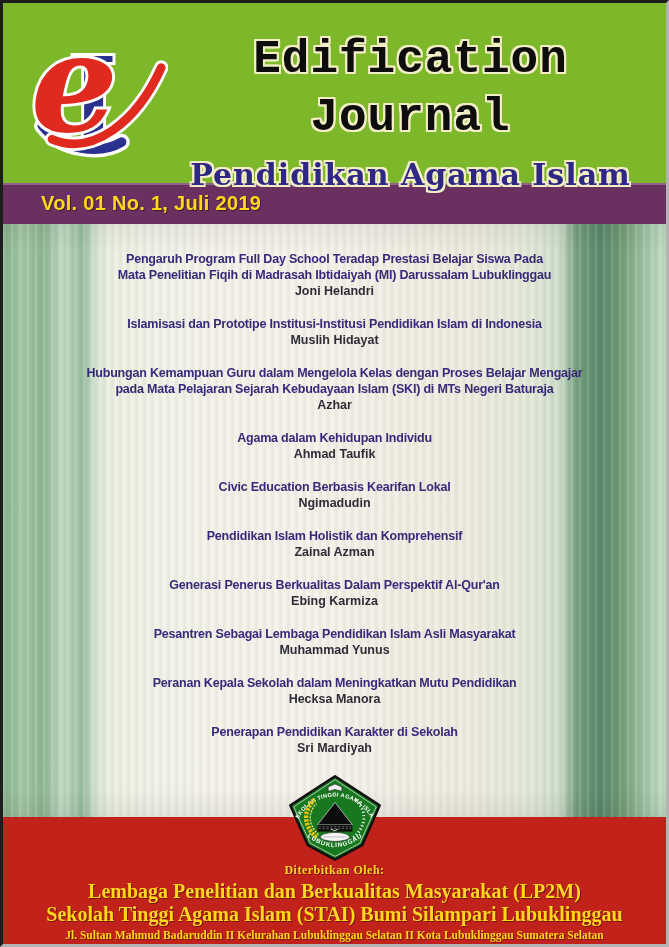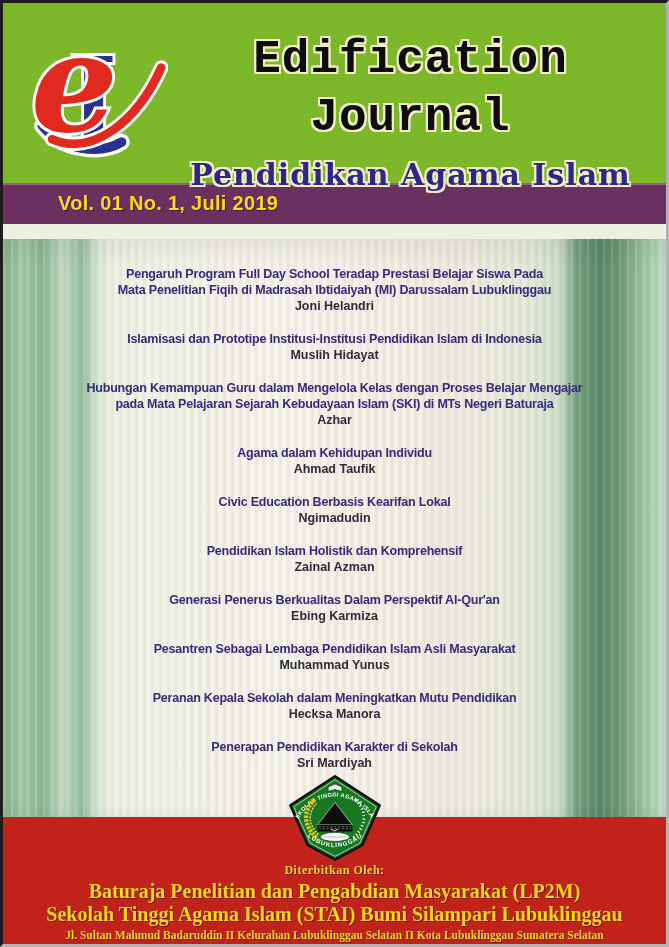--- a/index.html
+++ b/index.html
@@ -50,21 +50,21 @@
       0 -2px 0 #f3eec6, 0 2px 0 #f3eec6, -2px 0 0 #f3eec6, 2px 0 0 #f3eec6;
     line-height:40px;
   }
 
   
   .volbar {
     height:41px;
     background:#6a3160;
     box-shadow:inset 0 2px 0 rgba(255,255,255,.25);
     display:flex; align-items:center;
-    padding-left:55px;
+    padding-left:38px;
   }
   .vol-label {
     color:#ffd71c;
     font-weight:bold;
     font-size:20px;
     letter-spacing:.3px;
     text-shadow:1px 1px 0 rgba(0,0,0,.45);
   }
 
   
@@ -76,21 +76,21 @@
       linear-gradient(180deg, rgba(0,0,0,.05) 0, rgba(0,0,0,0) 5%, rgba(0,0,0,0) 95%, rgba(0,0,0,.06) 100%),
       repeating-linear-gradient(90deg, rgba(255,255,255,.20) 0px, rgba(255,255,255,0) 3px, rgba(70,100,70,.07) 5px, rgba(255,255,255,0) 8px),
       linear-gradient(90deg,
         #85b189 0%, #a5c7a7 3%, #8cb591 6%, #c2d9c2 9%, #98bd9d 12%,
         #d6e4d2 14%, #ecefe1 16%, #f2f1e7 22%, #f4f2ea 45%, #eeeadf 70%,
         #e2e8d8 80%, #ccdcc8 84%, #769f7d 86.5%, #57876a 90%, #6e9873 93%,
         #96bb9a 96%, #b3d2b6 98.5%, #c4dcc6 100%);
   }
   .articles {
     width:590px;
-    margin:15px auto;
+    margin:0 auto;
     padding-top:27px;
     text-align:center;
   }
   .article { margin-bottom:17px; }
   .article-title {
     font-size:12.5px;
     font-weight:bold;
     letter-spacing:-.2px;
     color:#38297a;
     line-height:16px;
@@ -236,18 +236,18 @@
       <path d="M 38,63.5 H 62" stroke="#9a9a9a" stroke-width="0.6"></path>
 
       <text font-size="6.4" font-weight="bold" fill="#ffffff" letter-spacing="0.9" font-family="Liberation Sans, sans-serif">
         <textPath href="#arcBottom" startOffset="50%" text-anchor="middle">LUBUKLINGGAU</textPath>
       </text>
     </svg>
   </div>
 
   <div class="footer">
     <div class="pub-label">Diterbitkan Oleh:</div>
-    <div class="pub-line">Baturaja Penelitian dan Pengabdian Masyarakat (LP2M)</div>
+    <div class="pub-line">Lembaga Penelitian dan Berkualitas Masyarakat (LP2M)</div>
     <div class="pub-line">Sekolah Tinggi Agama Islam (STAI) Bumi Silampari Lubuklinggau</div>
     <div class="pub-address">Jl. Sultan Mahmud Badaruddin II Kelurahan Lubuklinggau Selatan II Kota Lubuklinggau Sumatera Selatan</div>
   </div>
 
 </div>
 
 </body></html>

